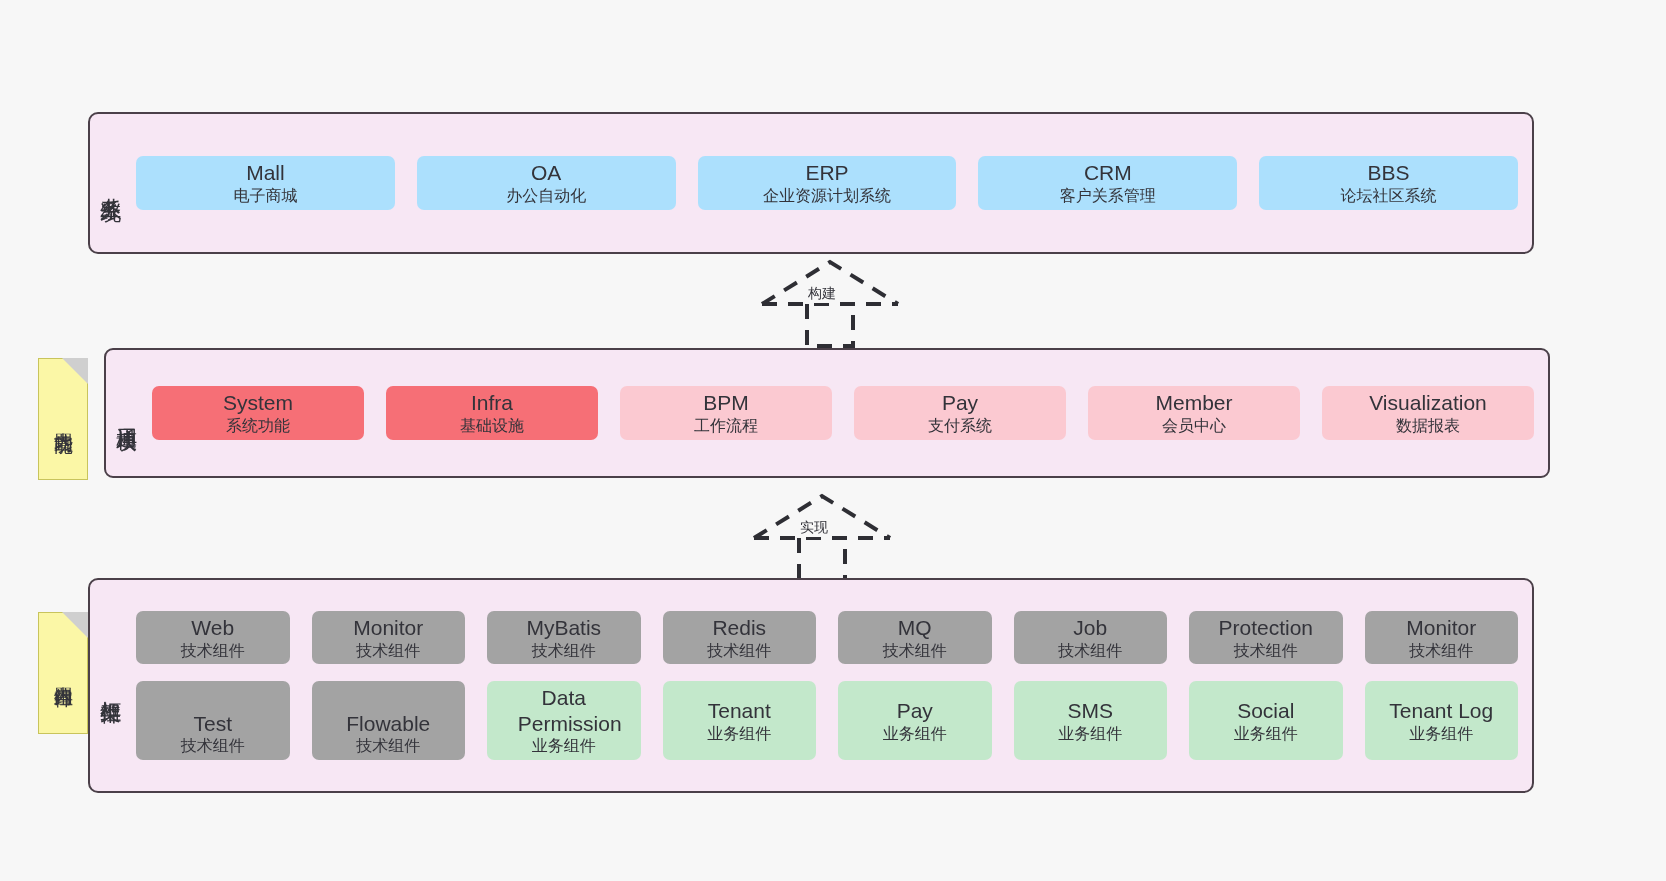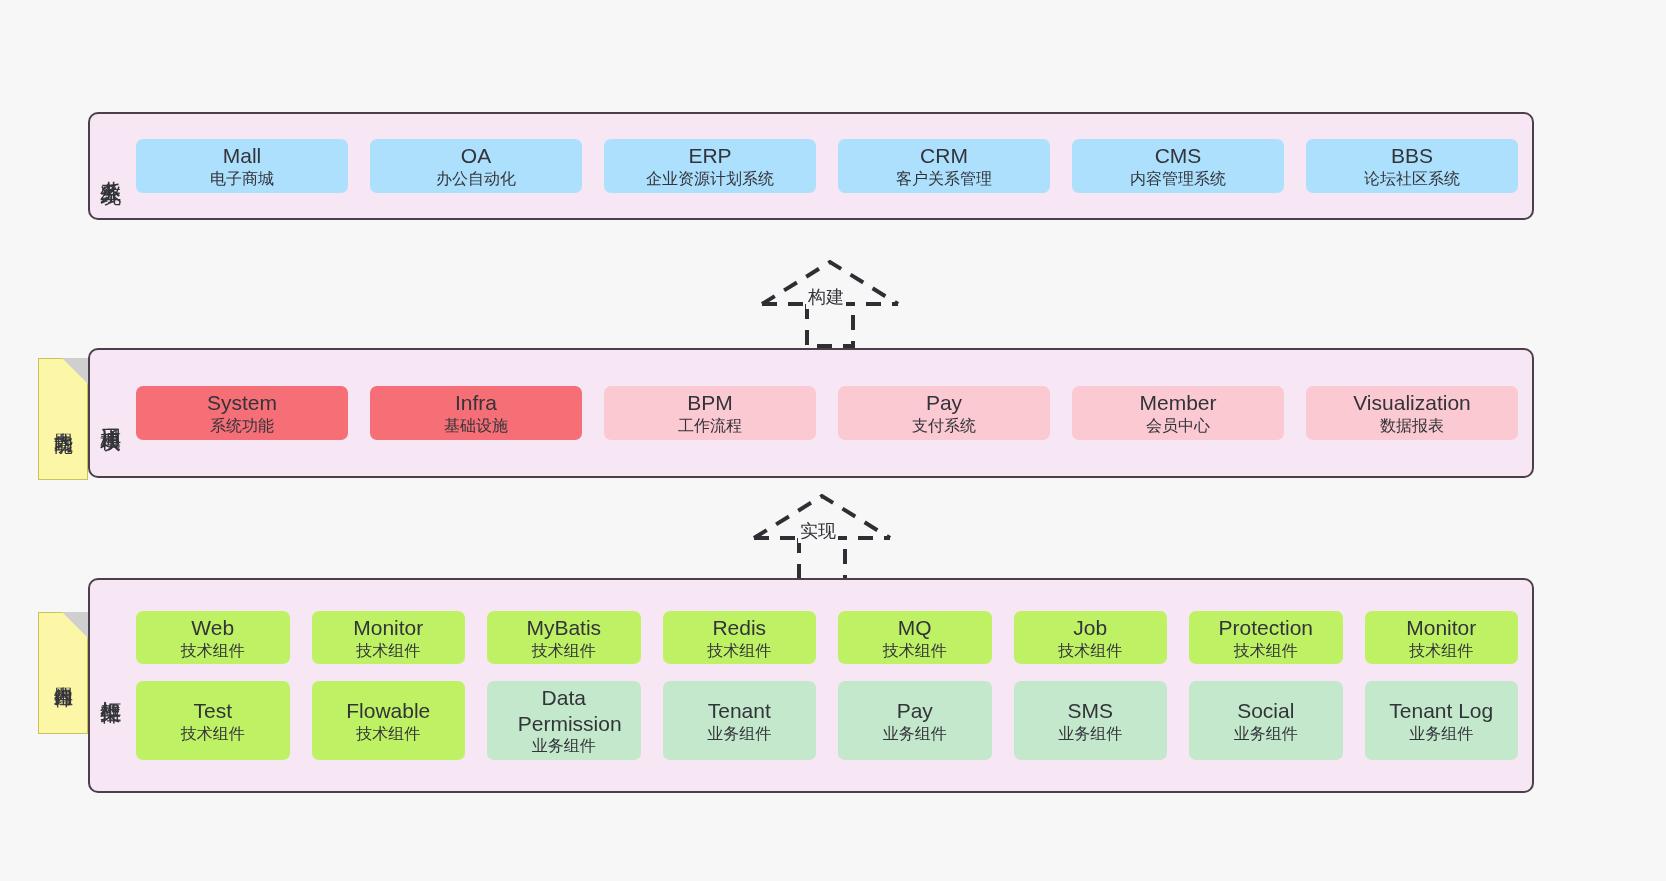--- a/index.html
+++ b/index.html
@@ -79,21 +79,21 @@
     padding: 4px 6px;
     color: #33333a;
   }
   .cell .t-en { font-size: 21px; }
   .cell .t-cn { font-size: 16px; }
 
   
   .c-blue        { background: #ace0fd; }
   .c-red         { background: #f66f76; }
   .c-pink        { background: #fbc9d1; }
-  .c-green-dark  { background: #bef264; }
+  .c-green-dark  { background: #a3a3a3; justify-content: flex-end; }
   .c-green-light { background: #c3e8cb; }
 
   
   .note {
     position: absolute;
     box-sizing: border-box;
     background: #fbf7a6;
     border: 1px solid #c8c45c;
     display: flex;
     align-items: center;
@@ -116,56 +116,52 @@
     border-top: 26px solid #cfcfcf;
   }
 
   
   .arrow {
     position: absolute;
   }
   .arrow svg { display: block; overflow: visible; }
   .arrow-label {
     position: absolute;
-    font-size: 18px;
+    font-size: 14px;
     color: #33333a;
     background: #f7f7f7;
     padding: 0 2px;
     white-space: nowrap;
     user-select: none;
   }
 </style>
 </head>
 <body>
 
 <div class="canvas">
 
-  <div class="layer" id="layer-0" style="left:88px; top:112px; width:1446px; height:108px;">
+  <div class="layer" id="layer-0" style="left:88px; top:112px; width:1446px; height:142px;">
     <div class="layer-title">业务系统</div>
     <div class="layer-body">
       <div class="row">
         <div class="cell c-blue">
           <span class="t-en">Mall</span>
           <span class="t-cn">电子商城</span>
         </div>
         <div class="cell c-blue">
           <span class="t-en">OA</span>
           <span class="t-cn">办公自动化</span>
         </div>
         <div class="cell c-blue">
           <span class="t-en">ERP</span>
           <span class="t-cn">企业资源计划系统</span>
         </div>
         <div class="cell c-blue">
           <span class="t-en">CRM</span>
           <span class="t-cn">客户关系管理</span>
-        </div>
-        <div class="cell c-blue">
-          <span class="t-en">CMS</span>
-          <span class="t-cn">内容管理系统</span>
         </div>
         <div class="cell c-blue">
           <span class="t-en">BBS</span>
           <span class="t-cn">论坛社区系统</span>
         </div>
       </div>
     </div>
   </div>
 
   <div class="arrow" style="left:760px; top:258px; width:140px; height:90px;">
@@ -174,21 +170,21 @@
       <path d="M 2 46 L 138 46" fill="none" stroke="#2e2e34" stroke-width="4" stroke-dasharray="15,11" stroke-linecap="butt"></path>
       <path d="M 47 46 L 47 88 L 93 88 L 93 46" fill="none" stroke="#2e2e34" stroke-width="4" stroke-dasharray="15,11" stroke-linecap="butt"></path>
     </svg>
     <span class="arrow-label" style="left:46px; top:27px;">构建</span>
   </div>
 
   <div class="note" style="left:38px; top:358px; width:50px; height:122px;">
     <span>内置功能</span>
   </div>
 
-  <div class="layer" id="layer-1" style="left:88px; top:348px; width:1446px; height:130px;">
+  <div class="layer" id="layer-1" style="left:104px; top:348px; width:1446px; height:130px;border-radius:9px;">
     <div class="layer-title">通用模块</div>
     <div class="layer-body">
       <div class="row">
         <div class="cell c-red">
           <span class="t-en">System</span>
           <span class="t-cn">系统功能</span>
         </div>
         <div class="cell c-red">
           <span class="t-en">Infra</span>
           <span class="t-cn">基础设施</span>

